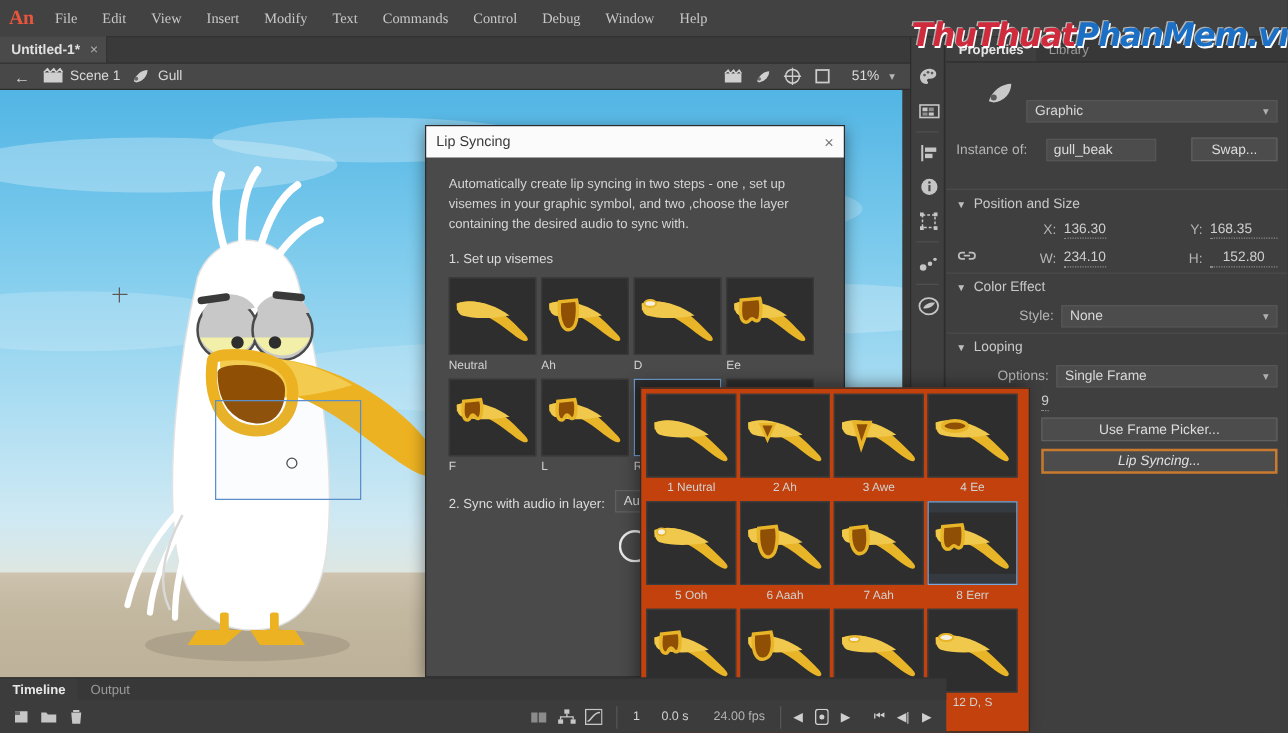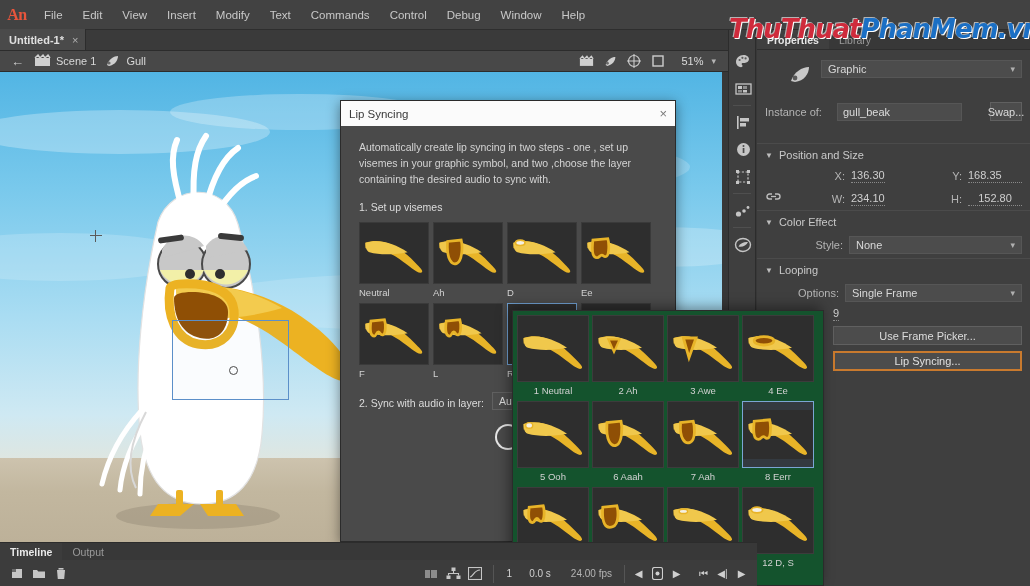--- a/index.html
+++ b/index.html
@@ -18,21 +18,21 @@
     background: #424242; display: flex; align-items: center;
     border-bottom: 1px solid #2e2e2e;
   }
   .an-logo {
     width: 34px; height: 30px; display: flex; align-items: center; justify-content: center;
     color: #e8553c; font-weight: bold; font-size: 16px; letter-spacing: -0.5px;
     font-family: "Liberation Serif", serif;
   }
   .menu-item {
     padding: 0 10px; height: 30px; line-height: 30px;
-    color: #c8c8c8; font-size: 11.5px; cursor: default; white-space: nowrap;
+    color: #c8c8c8; font-size: 11.5px; cursor: default; white-space: nowrap; font-family: Liberation Serif, serif;
   }
 
   
   .tabbar {
     position: absolute; left: 0; top: 30px; width: 728px; height: 21px;
     background: #3a3a3a; border-bottom: 1px solid #2c2c2c; display: flex; align-items: flex-end;
   }
   .doctab {
     height: 21px; background: #4a4a4a; color: #e0e0e0; font-size: 11px;
     display: flex; align-items: center; padding: 0 7px 0 9px; gap: 8px;
@@ -109,21 +109,21 @@
     height: 20px; background: #383838; display: flex; align-items: flex-end;
     border-bottom: 1px solid #2e2e2e;
   }
   .ptab { font-size: 10.5px; color: #9a9a9a; padding: 0 10px 3px 10px; }
   .ptab.active { color: #e6e6e6; font-weight: bold; background: #3f3f3f; padding-top: 4px; }
 
   .inst-head { padding: 10px 8px 8px 8px; display: flex; align-items: flex-start; gap: 8px; }
   .inst-ico { width: 26px; height: 26px; margin-left: 22px; margin-top: 4px; color: #c9c9c9; }
   .field-sel {
     flex: 1; height: 18px; background: #4c4c4c; border: 1px solid #565656;
-    display: flex; align-items: center; padding: 0 6px; margin-top: 0;
+    display: flex; align-items: center; padding: 0 6px; margin-top: 20px;
     color: #d8d8d8; font-size: 11px; position: relative;
   }
   .field-sel .cv { position: absolute; right: 6px; color: #b0b0b0; font-size: 9px; }
 
   .row { display: flex; align-items: center; padding: 4px 8px; gap: 6px; }
   .lbl { color: #b4b4b4; font-size: 11px; }
   .lbl-r { color: #b4b4b4; font-size: 11px; text-align: right; }
   .txtin {
     height: 18px; background: #4c4c4c; border: 1px solid #565656;
     color: #dcdcdc; font-size: 11px; display: flex; align-items: center; padding: 0 5px;
@@ -177,21 +177,21 @@
     color: #dcdcdc; font-size: 10.5px; padding: 0 6px; display: flex; align-items: center;
   }
   .spinner {
     width: 26px; height: 26px; border: 2px solid #e8e8e8; border-right-color: transparent;
     border-radius: 50%; margin: 14px auto 0 auto;
   }
 
   
   .fpick {
     position: absolute; left: 512px; top: 310px; width: 312px; height: 276px;
-    background: #14532d; border: 1px solid #2b2b2b;
+    background: #c2410c; border: 1px solid #2b2b2b;
     box-shadow: -3px -3px 12px rgba(0,0,0,0.4);
     padding: 4px 4px 0 4px;
   }
   .fp-grid { display: grid; grid-template-columns: repeat(4, 72px); gap: 3px 3px; }
   .fp-cell { width: 72px; }
   .fp-img {
     width: 72px; height: 67px; background: #2e2e2e; border: 1px solid #3c3c3c;
     overflow: hidden; position: relative;
   }
   .fp-cell.sel .fp-img { border: 1px solid #7ba6d4; background: #343a40; }
@@ -442,21 +442,21 @@
       </span>
       <div class="field-sel">
         <span>Graphic</span>
         <span class="cv">▾</span>
       </div>
     </div>
 
     <div class="row" style="padding-left:8px;">
       <span class="lbl" style="width:66px;">Instance of:</span>
       <span class="txtin" style="flex:1;">gull_beak</span>
-      <span class="btn" style="width:32px;margin-left:22px;">Swap...</span>
+      <span class="btn" style="width:69px;margin-left:22px;">Swap...</span>
     </div>
 
     <div style="height:18px;"></div>
 
     <div class="sect">
       <span class="tri">▼</span>
       <span>Position and Size</span>
     </div>
     <div class="row">
       <span style="width:60px;"></span>
@@ -509,21 +509,21 @@
     <div class="row" style="padding-top:1px;padding-bottom:1px;">
       <span style="width:62px;"></span>
       <span class="numval">9</span>
     </div>
     <div class="row">
       <span style="width:62px;"></span>
       <span class="btn" style="flex:1;">Use Frame Picker...</span>
     </div>
     <div class="row" style="padding-top:2px;">
       <span style="width:62px;"></span>
-      <span class="btn-hl" style="flex:1;">Lip Syncing...</span>
+      <span class="btn-hl" style="flex:1;font-style:italic;">Lip Syncing...</span>
     </div>
   </div>
 
   <div class="dlg">
     <div class="dlg-title">
       <span>Lip Syncing</span>
       <span class="dlg-close">×</span>
     </div>
     <div class="dlg-body">
       <div class="dlg-desc">Automatically create lip syncing in two steps - one , set up visemes in your graphic symbol, and two ,choose the layer containing the desired audio to sync with.</div>

